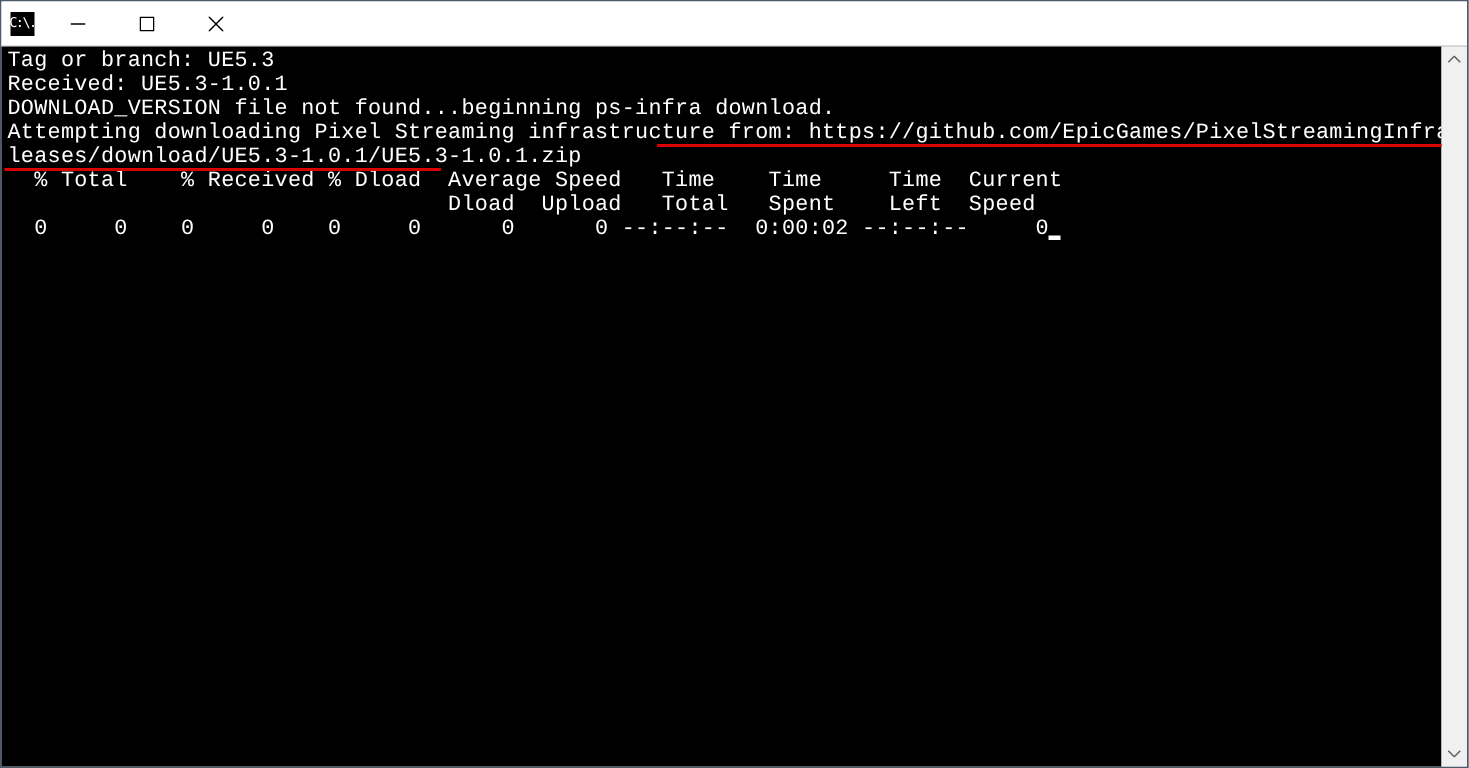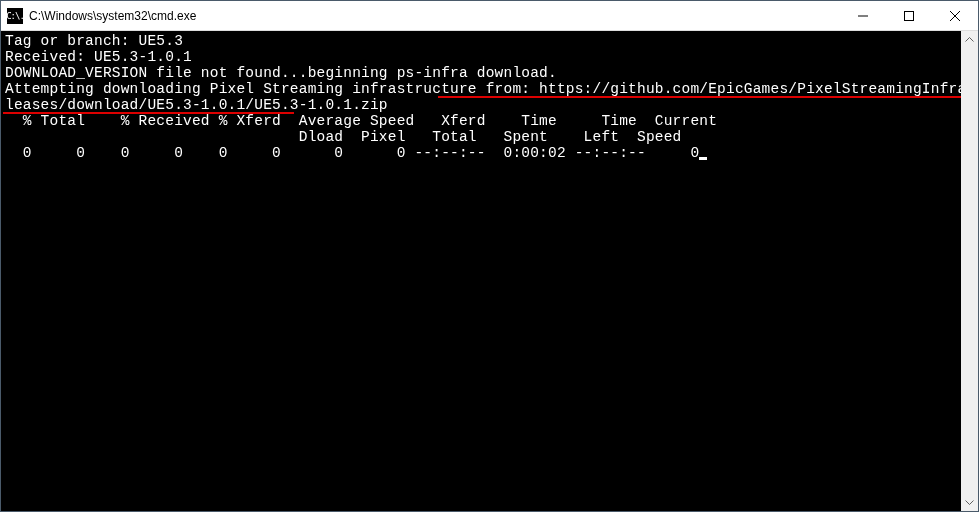--- a/index.html
+++ b/index.html
@@ -128,21 +128,20 @@
       vertical-align: bottom;
       margin-bottom: 1px;
     }
   </style>
 </head>
 <body>
 
 <div class="window">
   <div class="titlebar">
     <div class="titlebar-icon">C:\.</div>
-    <div class="titlebar-title">C:\Windows\system32\cmd.exe</div>
     <div class="titlebar-controls">
       <div class="titlebar-btn">
         <svg viewBox="0 0 10 10">
             <line x1="0" y1="5" x2="10" y2="5" stroke="#000" stroke-width="1"></line>
           </svg>
       </div>
       <div class="titlebar-btn">
         <svg viewBox="0 0 10 10">
             <rect x="0.5" y="0.5" width="9" height="9" fill="none" stroke="#000" stroke-width="1"></rect>
           </svg>
@@ -154,22 +153,22 @@
           </svg>
       </div>
     </div>
   </div>
   <div class="terminal-area">
     <div class="terminal-content"><span>Tag or branch: UE5.3</span>
 <span>Received: UE5.3-1.0.1</span>
 <span>DOWNLOAD_VERSION file not found...beginning ps-infra download.</span>
 <span>Attempting downloading Pixel Streaming infrastructure from: https://github.com/EpicGames/PixelStreamingInfrastructure/re</span>
 <span>leases/download/UE5.3-1.0.1/UE5.3-1.0.1.zip</span>
-<span>  % Total    % Received % Xferd  Average Speed   Xferd    Time     Time  Current</span>
-<span>                                 Dload  Pixel   Total   Spent    Left  Speed</span>
+<span>  % Total    % Received % Dload  Average Speed   Time    Time     Time  Current</span>
+<span>                                 Dload  Upload   Total   Spent    Left  Speed</span>
 <span>  0     0    0     0    0     0      0      0 --:--:--  0:00:02 --:--:--     0</span><span class="cursor"></span>
       <div class="underline-red-1"></div>
       <div class="underline-red-2"></div>
     </div>
     <div class="scrollbar">
       <div class="scrollbar-arrow">
         <svg width="9" height="5" viewBox="0 0 9 5">
             <path d="M0.5 4.5 L4.5 0.5 L8.5 4.5" fill="none" stroke="#606060" stroke-width="1"></path>
           </svg>
       </div>

